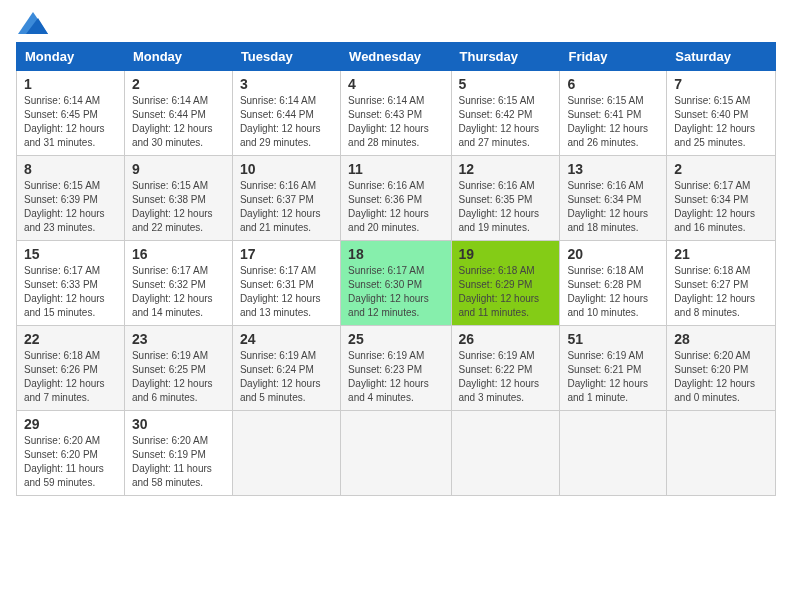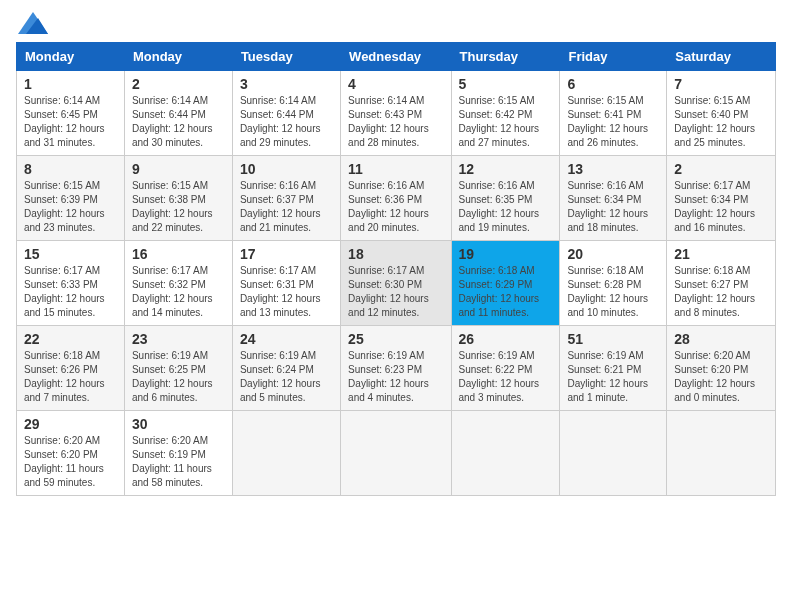--- a/index.html
+++ b/index.html
@@ -221,28 +221,28 @@
 Daylight: 12 hours
 and 14 minutes.</div>
         </td>
         <td style="background: rgb(255, 255, 255);">
           <span class="day-num">17</span>
           <div class="day-info" style="white-space: pre-line;">Sunrise: 6:17 AM
 Sunset: 6:31 PM
 Daylight: 12 hours
 and 13 minutes.</div>
         </td>
-        <td style="background: #e5e5e5;">
+        <td style="background: #86efac;">
           <span class="day-num">18</span>
           <div class="day-info" style="white-space: pre-line;">Sunrise: 6:17 AM
 Sunset: 6:30 PM
 Daylight: 12 hours
 and 12 minutes.</div>
         </td>
-        <td style="background: #0ea5e9;">
+        <td style="background: #84cc16;">
           <span class="day-num">19</span>
           <div class="day-info" style="white-space: pre-line;">Sunrise: 6:18 AM
 Sunset: 6:29 PM
 Daylight: 12 hours
 and 11 minutes.</div>
         </td>
         <td style="background: rgb(255, 255, 255); margin-top: 36px;">
           <span class="day-num">20</span>
           <div class="day-info" style="white-space: pre-line;">Sunrise: 6:18 AM
 Sunset: 6:28 PM

